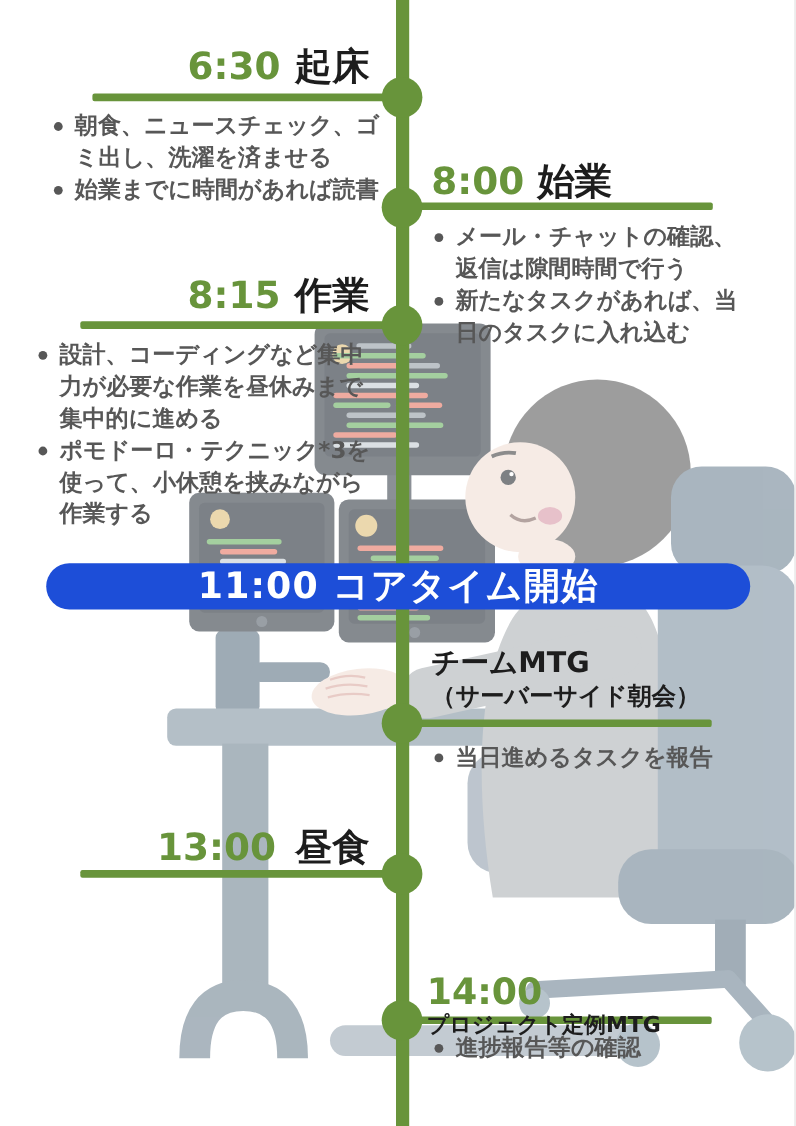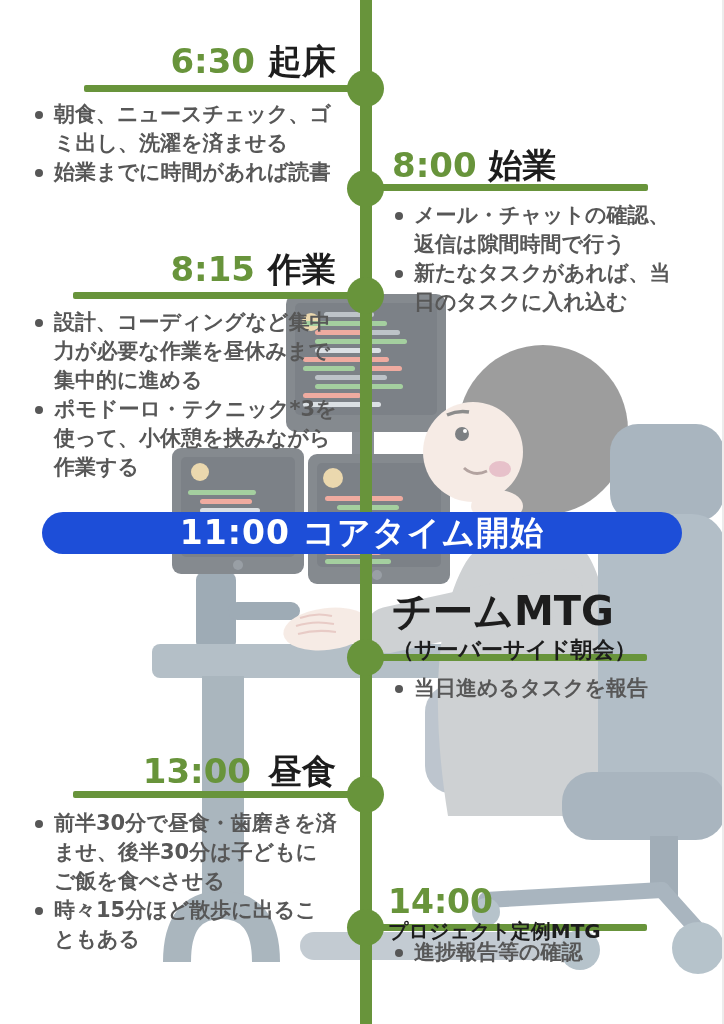--- a/index.html
+++ b/index.html
@@ -29,34 +29,34 @@
   .heading{position:absolute;z-index:4;font-weight:700;white-space:nowrap;line-height:1.18;}
   .heading .time{color:#68943B;font-size:34px;margin-top:33px;}
   .heading .title{color:#1D1D1D;font-size:34px;margin-top:36px;}
   .hl{text-align:right;}
   .hl .time{margin-right:13px;}
   .hr .time{margin-right:12px;}
   .h1{right:388px;top:41px;}
   .h2{left:392px;top:145px;}
   .h3{right:388px;top:249px;}
   .h4{left:392px;top:588px;}
-  .h4 .title{font-size:40px;}
+  .h4 .title{font-size:26px;}
   .h4 .subtitle{display:block;font-size:22px;color:#1D1D1D;line-height:1.25;margin-top:1px;}
   .h5{right:388px;top:751px;text-align:right;}
   .h5 .time{margin-right:17px;}
   .h6{left:388px;top:851px;}
   .h6 .time{display:block;font-size:33px;line-height:1.1;}
   .h6 .title{font-size:20px;line-height:1.15;}
   
   .bullets{position:absolute;z-index:4;margin:0;padding:0;list-style:none;
     font-size:21px;line-height:29px;font-weight:700;color:#575757;}
   .bullets li{position:relative;padding-left:26px;}
   .bullets li::before{content:"";position:absolute;left:7px;top:11px;width:8px;height:8px;
     border-radius:50%;background:#575757;}
-  .u1{left:28px;top:100px;width:320px;}
+  .u1{left:42px;top:100px;width:320px;}
   .u2{left:388px;top:201px;width:288px;}
   .u3{left:28px;top:308px;width:320px;}
   .u4{left:388px;top:674px;width:304px;}
   .u5{left:28px;top:809px;width:310px;}
   .u6{left:388px;top:938px;width:304px;}
   
   .band{position:absolute;left:42px;top:512px;width:640px;height:42px;border-radius:21px;
     background:#1d4ed8;z-index:3;color:#ffffff;font-size:33px;font-weight:700;
     text-align:center;line-height:42px;letter-spacing:1px;white-space:nowrap;}
   
@@ -210,24 +210,20 @@
   <div class="node n4"></div>
   <ul class="bullets u4">
     <li>当日進めるタスクを報告</li>
   </ul>
 
   <div class="heading hl h5">
     <span class="time">13:00</span><span class="title">昼食</span>
   </div>
   <div class="hline l5"></div>
   <div class="node n5"></div>
-  <ul class="bullets u5">
-    <li>前半30分で昼食・歯磨きを済ませ、後半30分は子どもにご飯を食べさせる</li>
-    <li>時々15分ほど散歩に出ることもある</li>
-  </ul>
 
   <div class="heading hr h6">
     <span class="time">14:00</span>
     <span class="title">プロジェクト定例MTG</span>
   </div>
   <div class="hline l6"></div>
   <div class="node n6"></div>
   <ul class="bullets u6">
     <li>進捗報告等の確認</li>
   </ul>

